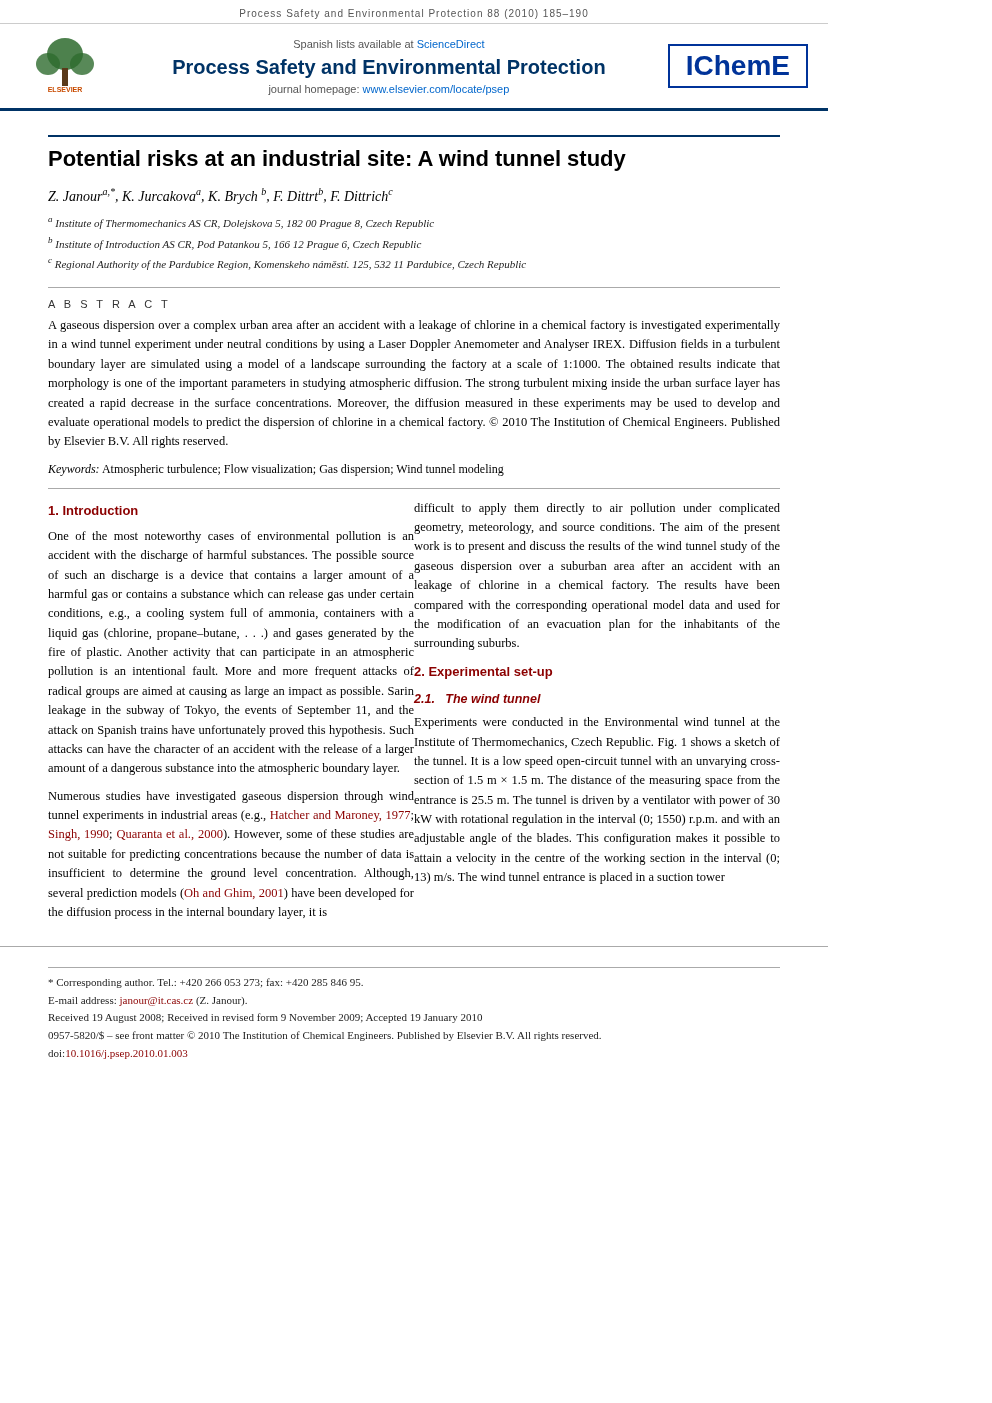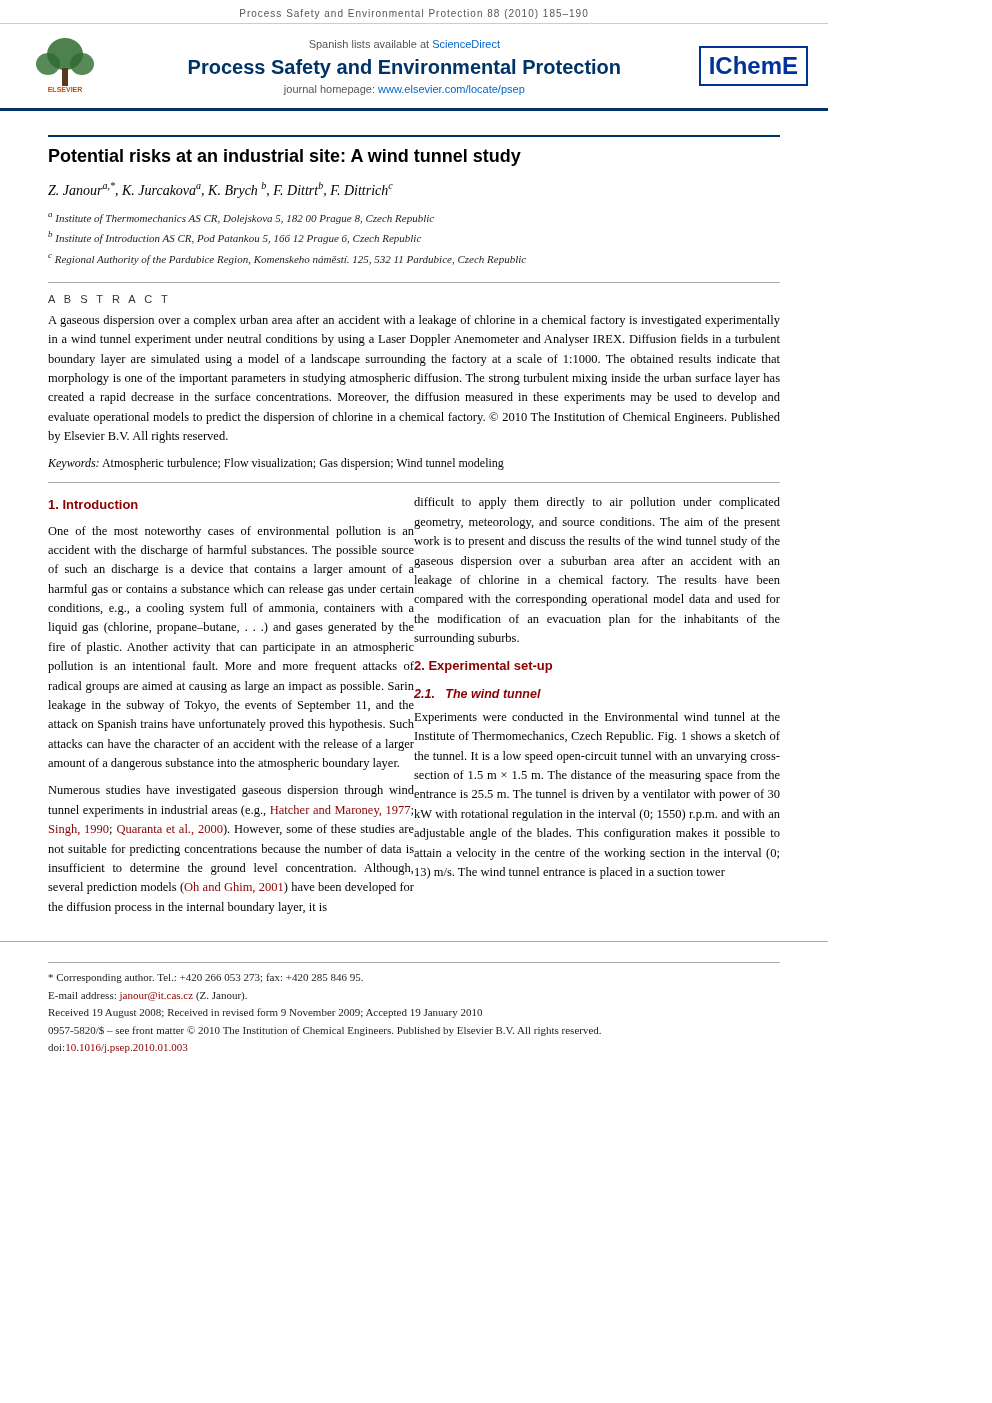--- a/index.html
+++ b/index.html
@@ -71,35 +71,35 @@
       font-size: 11px;
       color: #555;
       margin-top: 4px;
     }
     .journal-homepage a {
       color: #0066cc;
       text-decoration: none;
     }
     .ichem-logo {
       font-family: Arial, sans-serif;
-      font-size: 24px;
+      font-size: 28px;
       font-weight: bold;
       color: #003399;
       border: 2px solid #003399;
-      padding: 4px 8px;
+      padding: 4px 16px;
       min-width: 100px;
       text-align: left;
     }
     
     .article-body {
       padding: 16px 48px 16px 48px;
     }
     .article-title {
       font-family: Arial, sans-serif;
-      font-size: 18px;
+      font-size: 22px;
       font-weight: bold;
       color: #000;
       margin-bottom: 12px;
       line-height: 1.3;
     }
     .authors {
       font-size: 14px;
       margin-bottom: 8px;
       font-style: italic;
     }

